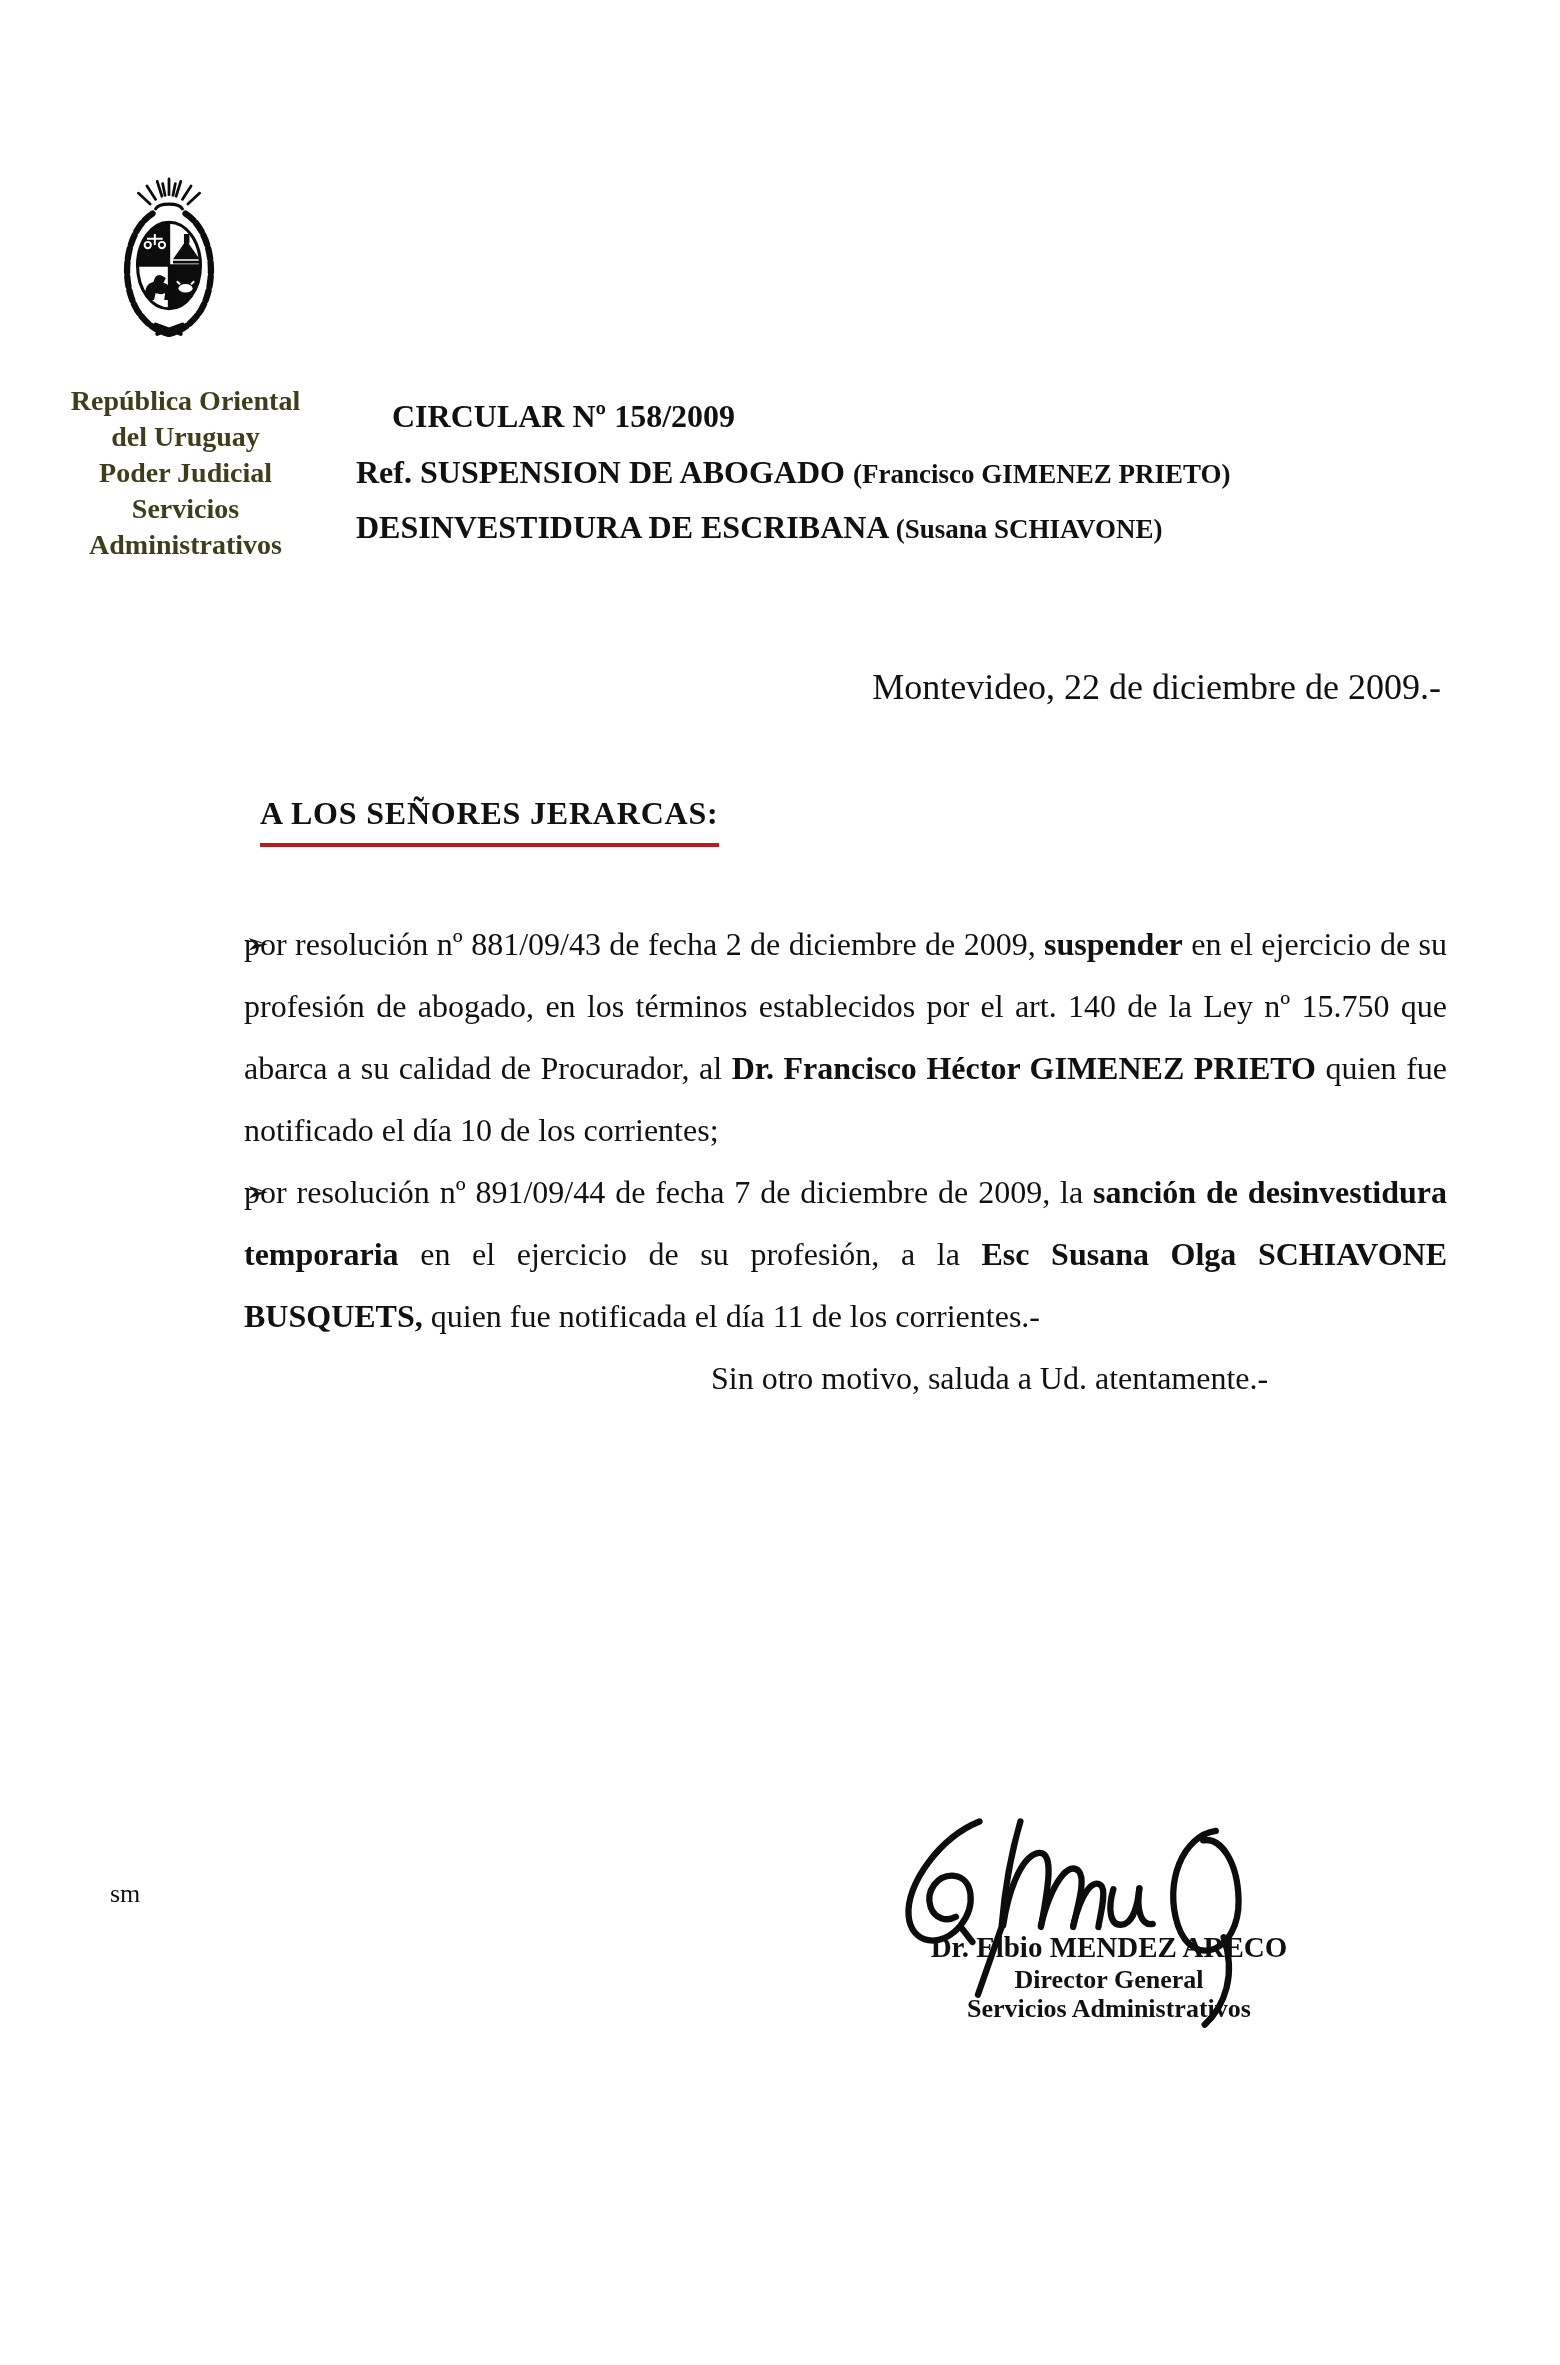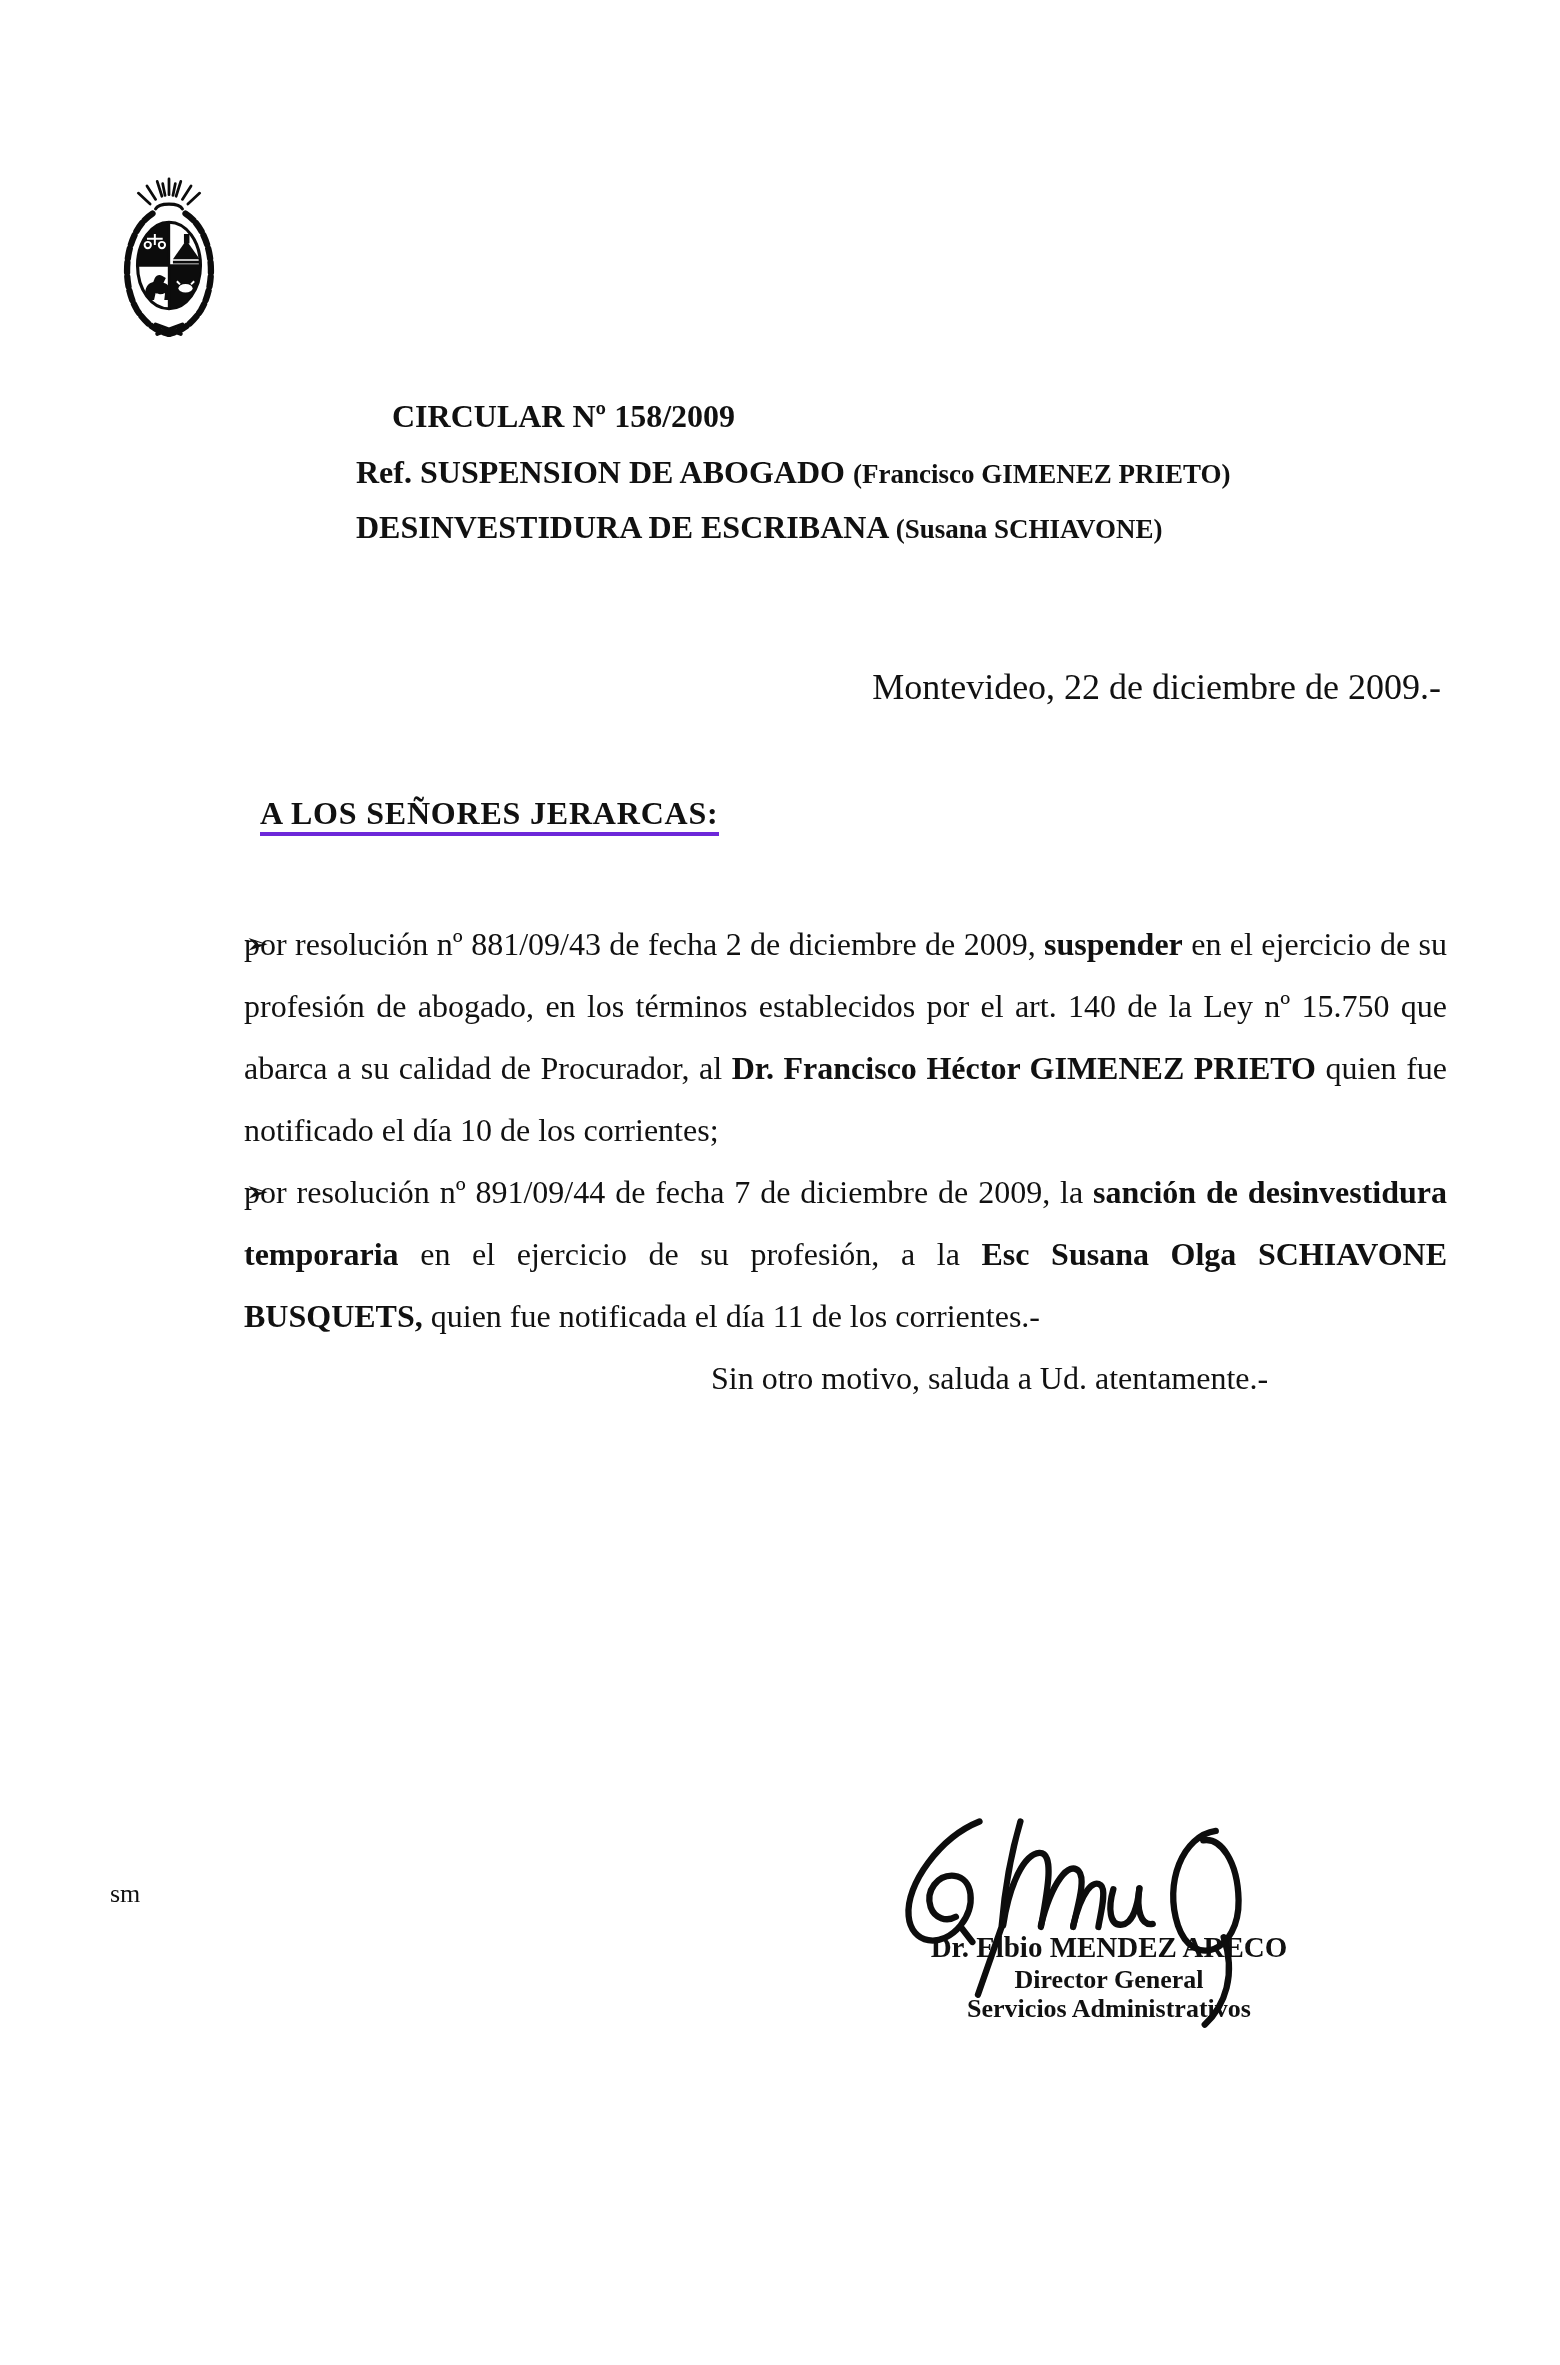--- a/index.html
+++ b/index.html
@@ -23,21 +23,21 @@
   .hdr-circular{top:398px;font-size:32px;margin-left:36px;}
   .hdr-ref{top:454px;font-size:32px;}
   .hdr-subject2{top:509px;font-size:32px;}
   .hdr-paren{font-size:27px;font-weight:bold;}
   
   .date-line{
     position:absolute;left:244px;top:666px;width:1197px;
     text-align:right;font-size:36px;white-space:nowrap;
   }
   .salutation{position:absolute;left:260px;top:795px;font-size:32px;font-weight:bold;}
-  .salutation span{display:inline-block;border-bottom:4px solid #6d28d9;padding-bottom:0;letter-spacing:0.8px;}
+  .salutation span{display:inline-block;border-bottom:4px solid #b91c1c;padding-bottom:11px;letter-spacing:0.8px;}
   
   .body-col{
     position:absolute;left:244px;top:913px;width:1203px;
     font-size:32px;line-height:62px;text-align:justify;
   }
   .body-col p{margin:0;padding:0;}
   .indent{text-indent:467px;}
   .bullet{position:relative;padding-left:65px;}
   .bullet-mark{
     position:absolute;left:1.6px;top:0;
@@ -101,20 +101,27 @@
       <rect x="80" y="106" width="34" height="3.5" fill="#0c0c0c"></rect>
 
       <path d="M42,156 l3,-12 c1,-6 5,-10 10,-11 l2,-5 c2,-4 6,-5 9,-3 l5,3 -3,6 c5,1 8,5 8,10 l-2,12 -5,0 1,-9 c-4,2 -9,2 -12,0 l-2,9 -6,0 z" fill="#0c0c0c"></path>
 
       <ellipse cx="96" cy="141" rx="9" ry="5.5" fill="#ffffff"></ellipse>
       <path d="M89,136 l-4,-4 M103,136 l4,-4" stroke="#ffffff" stroke-width="2.5"></path>
     </g>
     <path d="M75,57 V167 M35,112 H115" stroke="#0c0c0c" stroke-width="3" fill="none"></path>
   </svg>
 
+  <div class="org-block">
+    <div>República Oriental</div>
+    <div>del Uruguay</div>
+    <div>Poder Judicial</div>
+    <div>Servicios</div>
+    <div>Administrativos</div>
+  </div>
 
   <div class="hdr-line hdr-circular">CIRCULAR Nº 158/2009</div>
   <div class="hdr-line hdr-ref">
     <span>Ref. SUSPENSION DE ABOGADO </span><span class="hdr-paren">(Francisco GIMENEZ PRIETO)</span>
   </div>
   <div class="hdr-line hdr-subject2">
     <span>DESINVESTIDURA DE ESCRIBANA </span><span class="hdr-paren">(Susana SCHIAVONE)</span>
   </div>
 
   <div class="date-line">Montevideo, 22 de diciembre de 2009.-</div>

